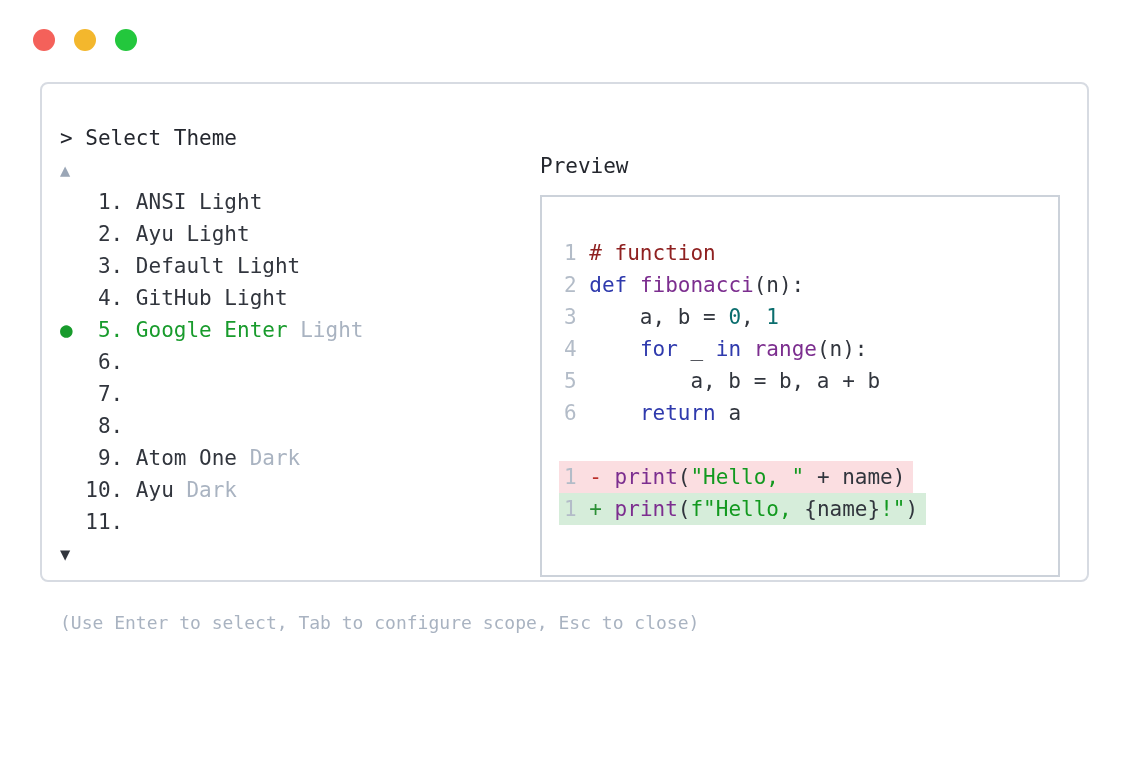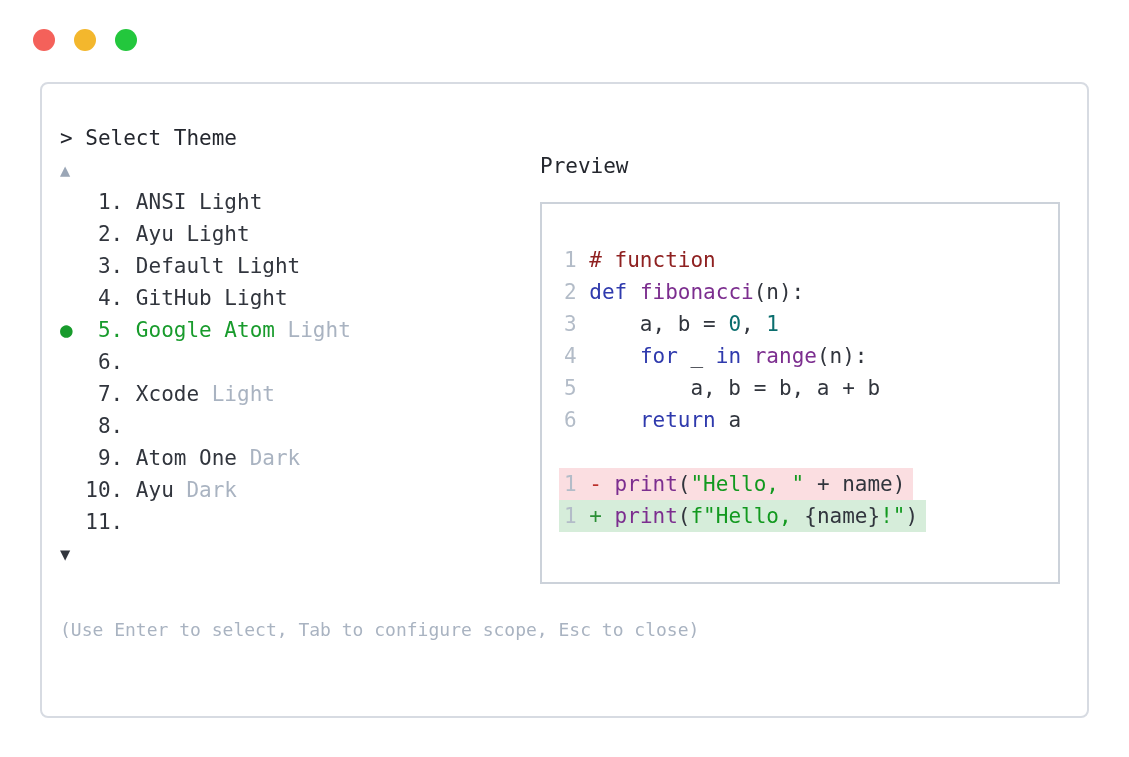--- a/index.html
+++ b/index.html
@@ -31,42 +31,42 @@
     font-family:"DejaVu Sans Mono","Liberation Mono",monospace;
     color:var(--text_dark);
   }
   .traffic{position:absolute;left:33px;top:29px;display:flex;}
   .tl{width:22px;height:22px;border-radius:50%;margin-right:19px;display:inline-block;}
   .tl.red{background:var(--tl_red);}
   .tl.yellow{background:var(--tl_yellow);}
   .tl.green{background:var(--tl_green);}
 
   .panel{
-    position:absolute;left:40px;top:82px;width:1049px;height:636px;
+    position:absolute;left:40px;top:82px;width:1049px;height:500px;
     border:2px solid var(--panel_border);border-radius:8px;background:#fff;
     padding:38px 18px 0 18px;
   }
   .columns{display:flex;align-items:flex-start;}
   .left-col{width:480px;font-size:21px;line-height:32px;}
   .prompt{color:var(--text_header);white-space:pre;}
   .arrow{line-height:32px;font-size:17px;}
   .arrow.up{color:var(--arrow_muted);}
   .arrow.down{color:var(--text_dark);}
   .list .row{display:flex;line-height:32px;cursor:default;}
   .row .marker{width:2ch;color:var(--accent_green);}
   .row .num{width:3ch;text-align:right;white-space:pre;}
   .row .label{margin-left:1ch;white-space:pre;}
   .row .suffix.muted{color:var(--muted);}
   .row.selected .num,.row.selected .name{color:var(--accent_green);}
   .hint{margin-top:30px;font-size:18px;line-height:32px;color:var(--muted);white-space:pre;}
 
   .right-col{flex:1;font-size:21px;line-height:32px;}
   .preview-label{color:var(--text_header);line-height:32px;margin-top:28px;}
   .preview-box{
-    margin-top:20px;width:520px;height:382px;
+    margin-top:13px;width:520px;height:382px;
     border:2px solid var(--box_border);background:#fff;
     padding:40px 0 0 22px;overflow:hidden;
   }
   .code{font-size:21px;line-height:32px;white-space:pre;}
   .code-line{height:32px;white-space:pre;}
   .line-wrap{display:inline-block;}
   .line-wrap.diff{padding:0 8px 0 5px;margin-left:-5px;}
   .line-wrap.diff-removed{background:var(--removed_bg);}
   .line-wrap.diff-added{background:var(--added_bg);}
   .lnum{color:var(--linenum);}
@@ -110,30 +110,29 @@
             <span class="label"><span class="name">Default</span><span class="suffix"> Light</span></span>
           </div>
           <div class="row">
             <span class="marker"></span>
             <span class="num">4.</span>
             <span class="label"><span class="name">GitHub</span><span class="suffix"> Light</span></span>
           </div>
           <div class="row selected">
             <span class="marker">●</span>
             <span class="num">5.</span>
-            <span class="label"><span class="name">Google Atom</span><span class="suffix muted"> Light</span></span>
+            <span class="label"><span class="name">Google Enter</span><span class="suffix muted"> Light</span></span>
           </div>
           <div class="row">
             <span class="marker"></span>
             <span class="num">6.</span>
           </div>
           <div class="row">
             <span class="marker"></span>
             <span class="num">7.</span>
-            <span class="label"><span class="name">Xcode</span><span class="suffix muted"> Light</span></span>
           </div>
           <div class="row">
             <span class="marker"></span>
             <span class="num">8.</span>
           </div>
           <div class="row">
             <span class="marker"></span>
             <span class="num">9.</span>
             <span class="label"><span class="name">Atom One</span><span class="suffix muted"> Dark</span></span>
           </div>

